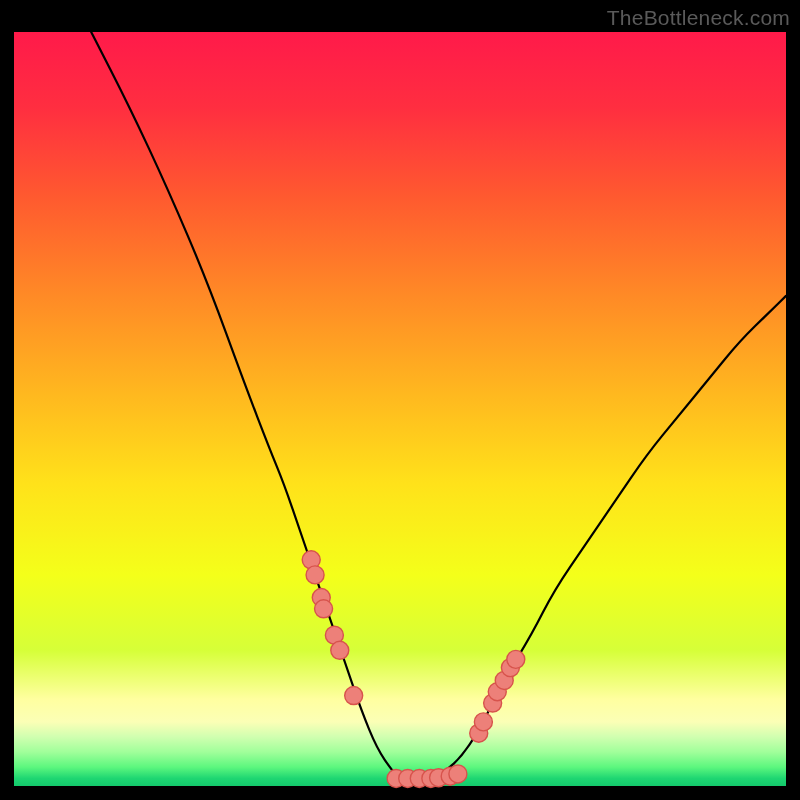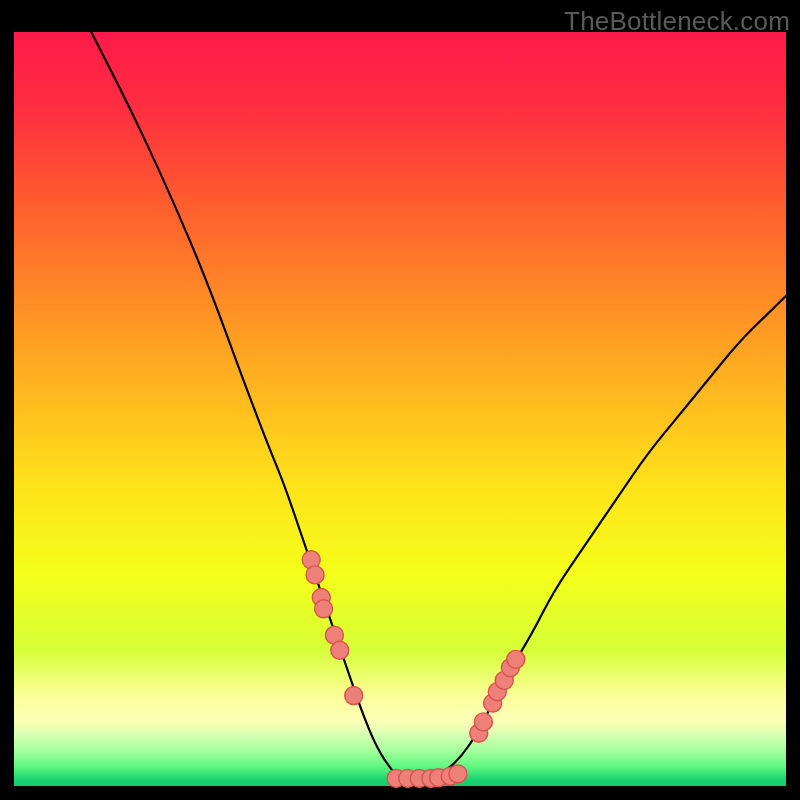--- a/index.html
+++ b/index.html
@@ -15,21 +15,21 @@
     position: relative;
     width: 800px;
     height: 800px;
     background: #000;
   }
   .watermark {
     position: absolute;
     top: 6px;
     right: 10px;
     color: #5a5a5a;
-    font-size: 26px;
+    font-size: 21px;
     font-weight: 400;
     letter-spacing: 0.2px;
     z-index: 5;
   }
   svg {
     display: block;
   }
 </style>
 </head>
 <body>

